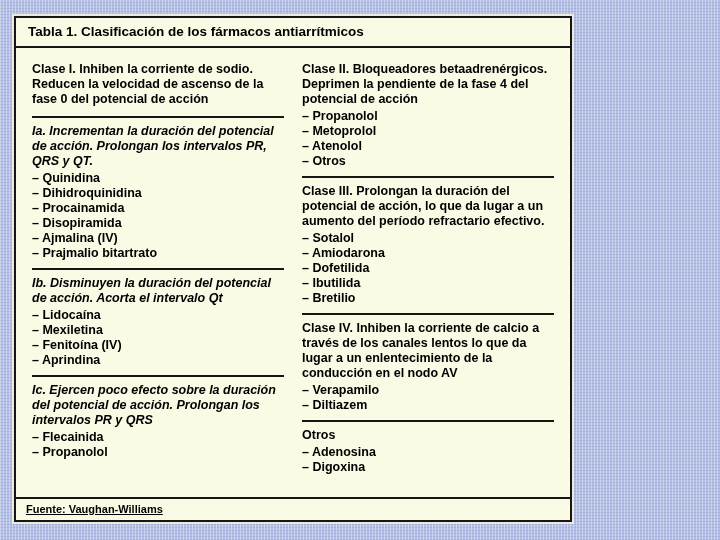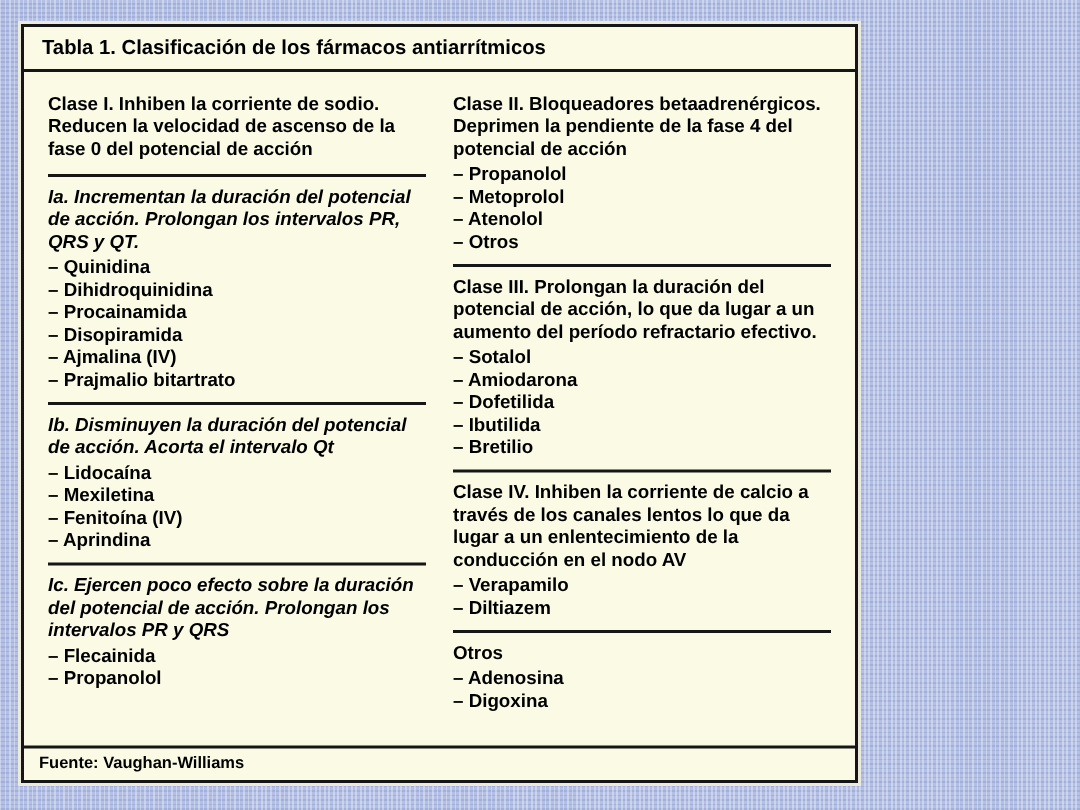--- a/index.html
+++ b/index.html
@@ -71,20 +71,21 @@
     font-size: 12.5px;
     font-weight: bold;
     line-height: 15px;
     white-space: nowrap;
   }
   .table-footer {
     border-top: 2px solid #161616;
     padding: 4px 10px 5px 10px;
     font-size: 11px;
     font-weight: bold;
+    text-decoration: underline;
   }
 </style>
 </head>
 <body>
 
 <div class="slide">
   <div class="table-card">
     <div class="table-header">
       <h2 class="table-title">Tabla 1. Clasificación de los fármacos antiarrítmicos</h2>
     </div>

